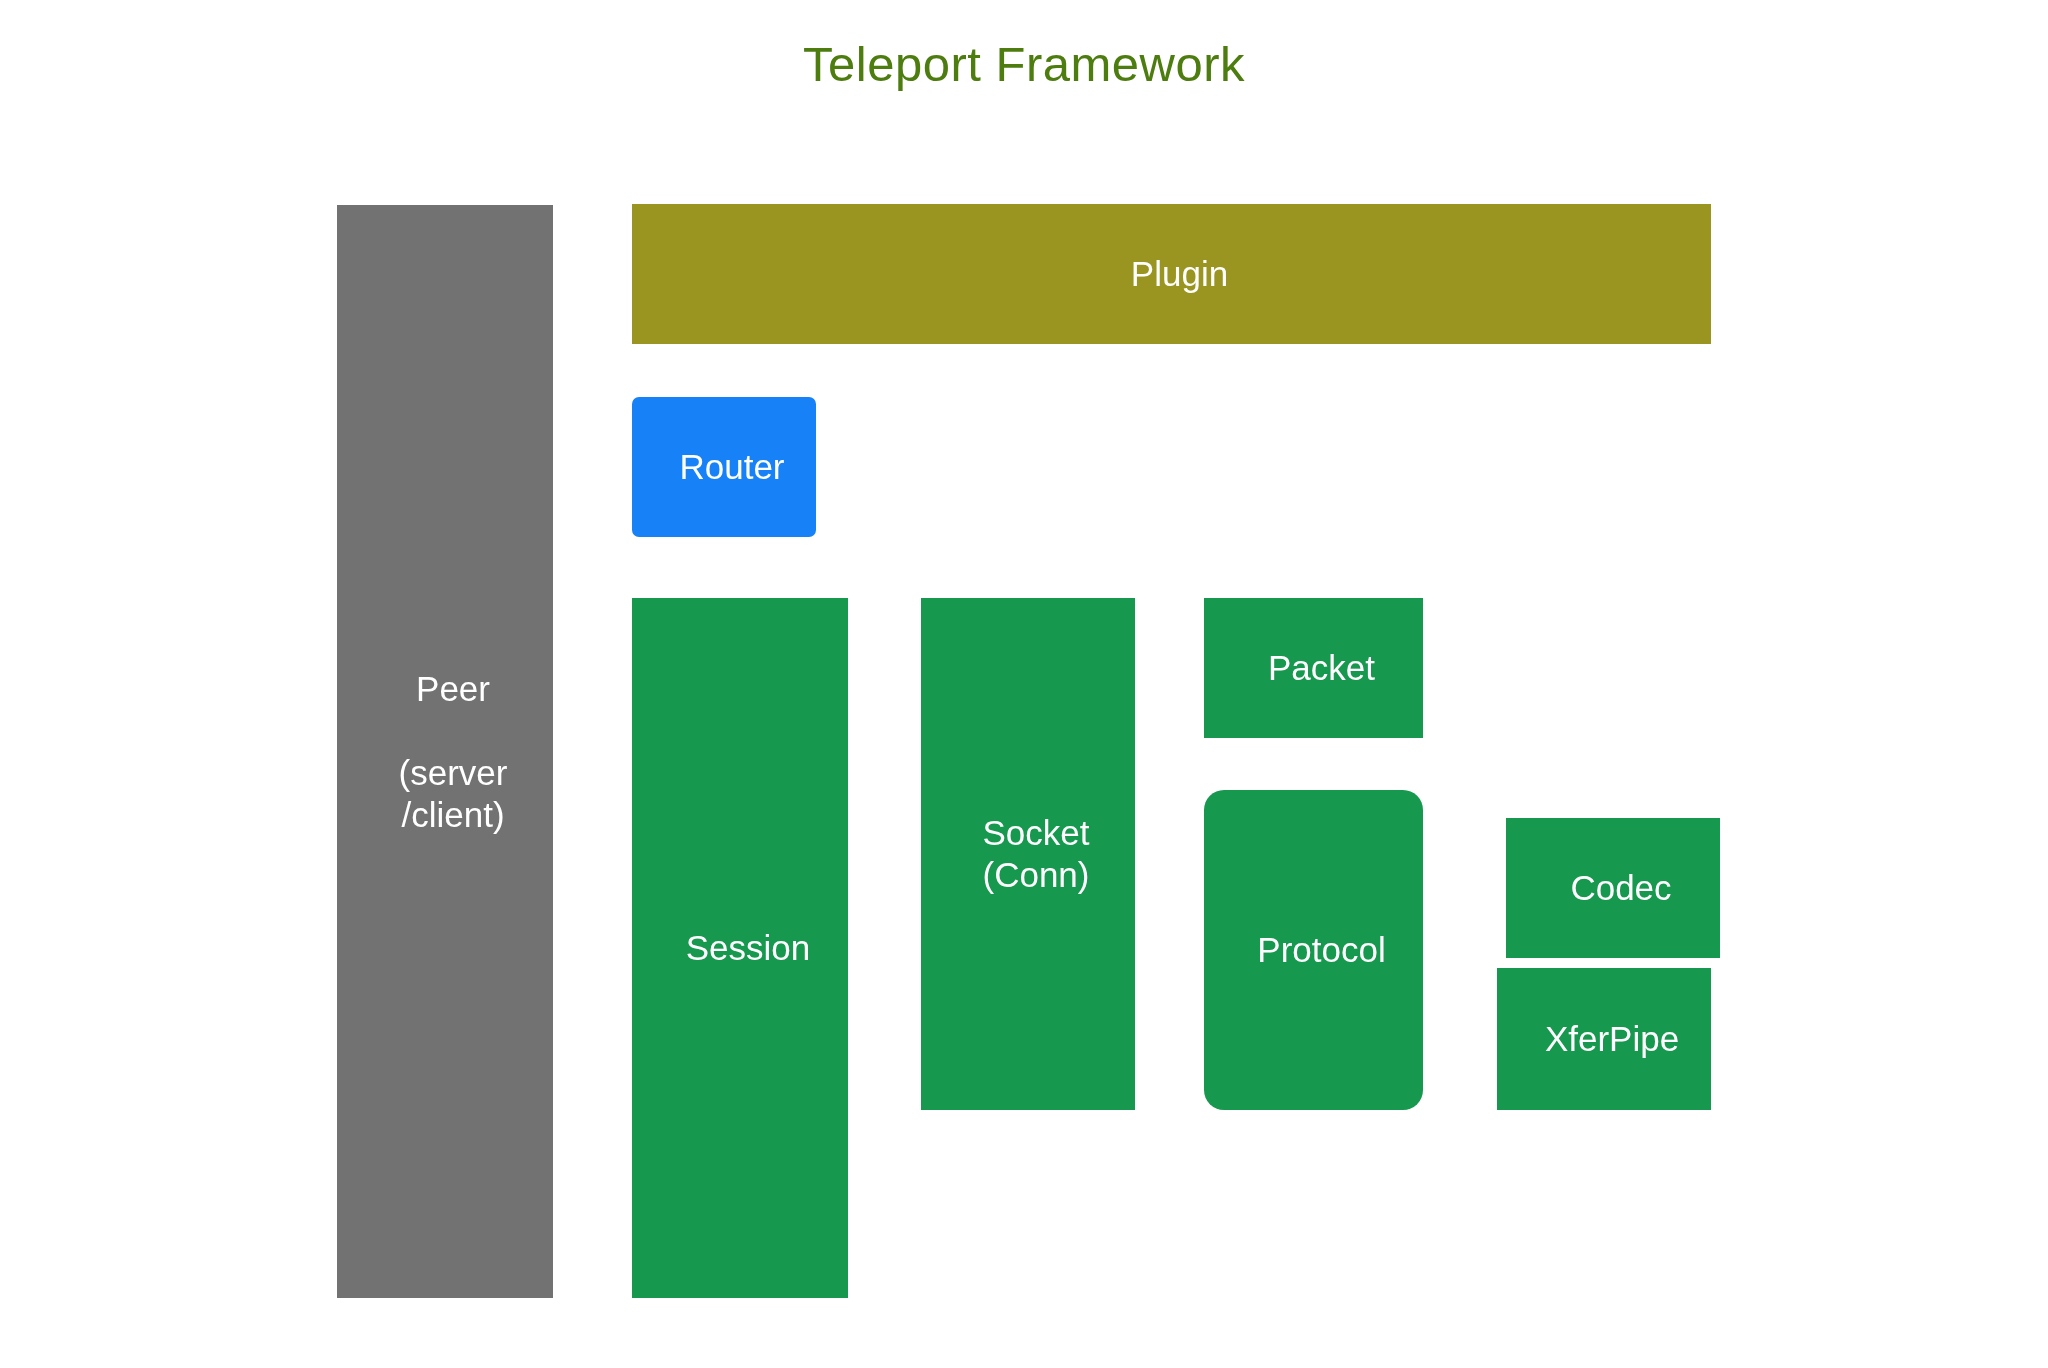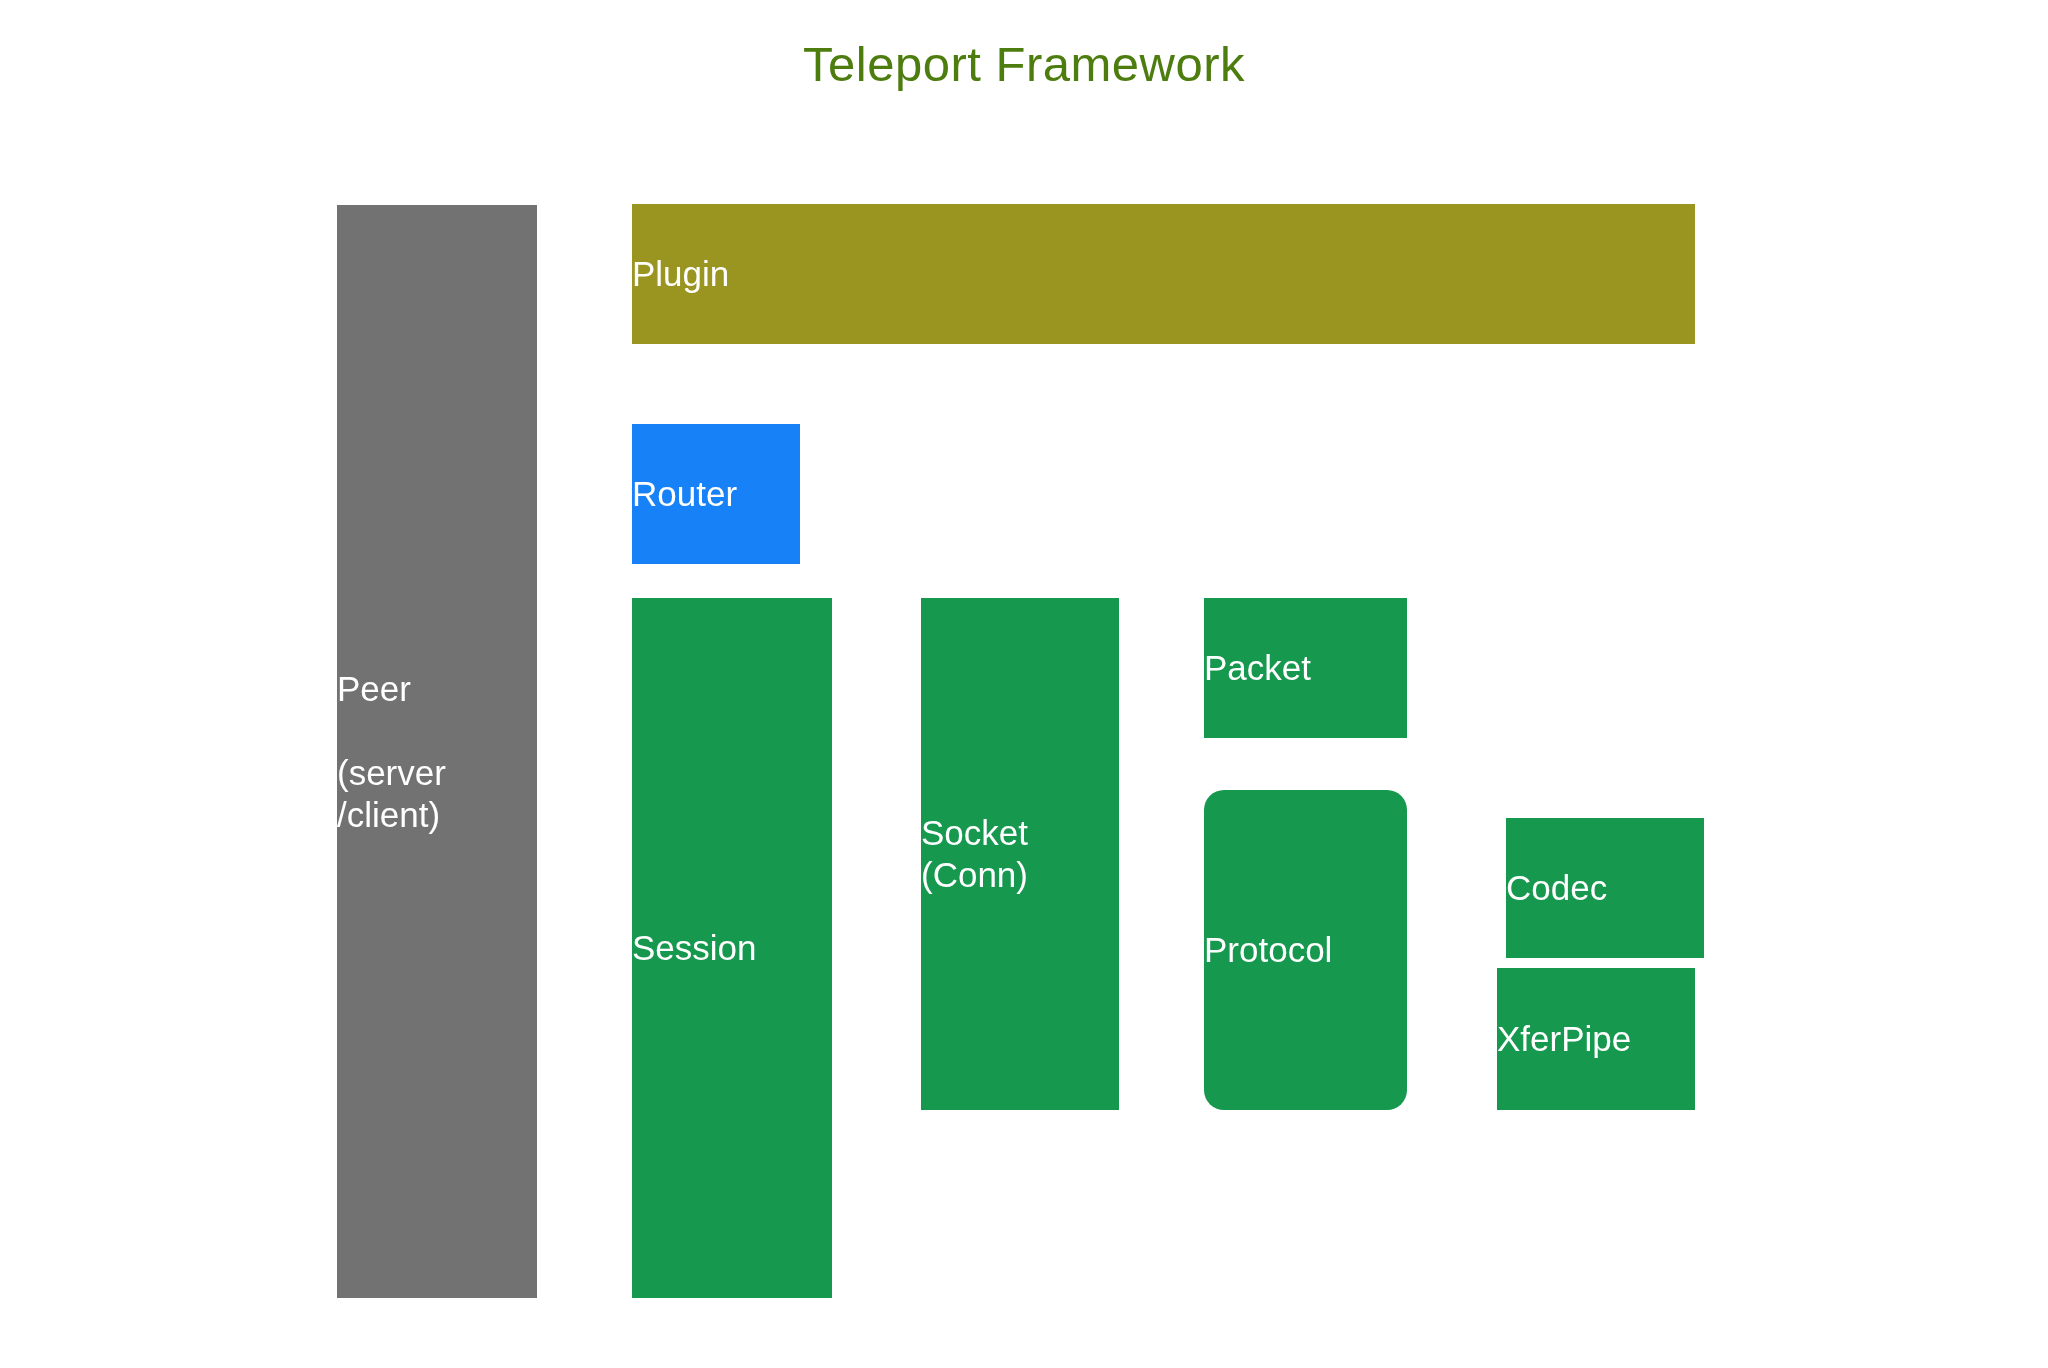--- a/index.html
+++ b/index.html
@@ -25,31 +25,32 @@
     top: 36px;
     text-align: center;
     font-size: 49px;
     font-weight: 500;
     letter-spacing: 0.5px;
   }
   .box {
     position: absolute;
     display: flex;
     flex-direction: column;
-    align-items: flex-start;
+    align-items: center;
     justify-content: center;
     color: #ffffff;
     font-size: 35px;
     line-height: 42px;
     text-align: center;
+    padding-left: 16px;
   }
   
   .box-peer     { left: 337px;  top: 205px;  width: 200px;  height: 1093px; }
   .box-plugin   { left: 632px;  top: 204px;  width: 1063px; height: 140px; }
-  .box-router   { left: 632px;  top: 424px;  width: 168px;  height: 140px; }
+  .box-router   { left: 632px;  top: 397px;  width: 168px;  height: 140px; border-radius: 7px; }
   .box-handler  { left: 1204px; top: 401px;  width: 491px;  height: 140px; }
   .box-session  { left: 632px;  top: 598px;  width: 200px;  height: 700px; }
   .box-socket   { left: 921px;  top: 598px;  width: 198px;  height: 512px; }
   .box-packet   { left: 1204px; top: 598px;  width: 203px;  height: 140px; }
   .box-protocol { left: 1204px; top: 790px;  width: 203px;  height: 320px; border-radius: 20px; }
   .box-codec    { left: 1506px; top: 790px;  width: 198px;  height: 140px; margin-top: 28px; }
   .box-xferpipe { left: 1497px; top: 968px;  width: 198px;  height: 142px; }
   .box-context  { left: 921px;  top: 1156px; width: 774px;  height: 140px; }
 
   .peer-first-line {

